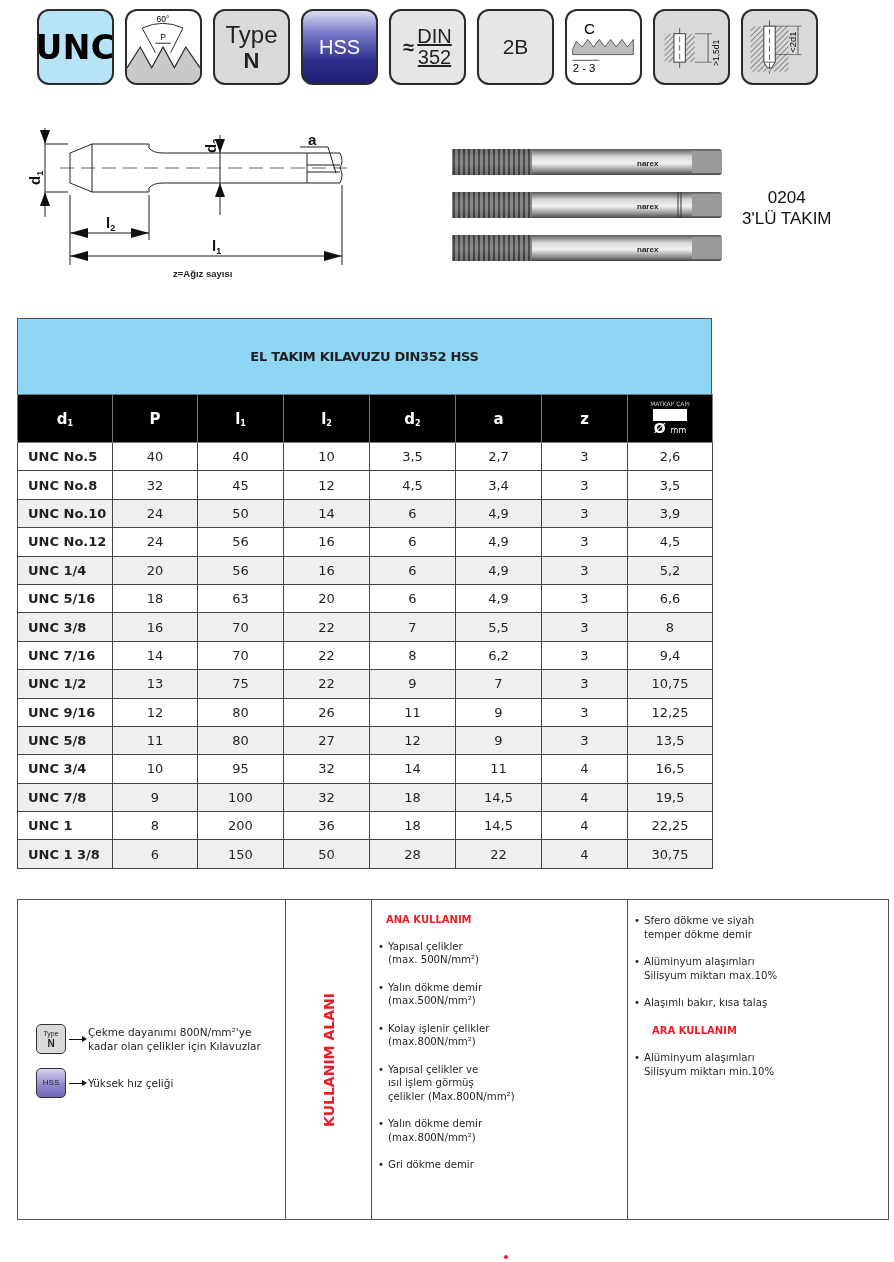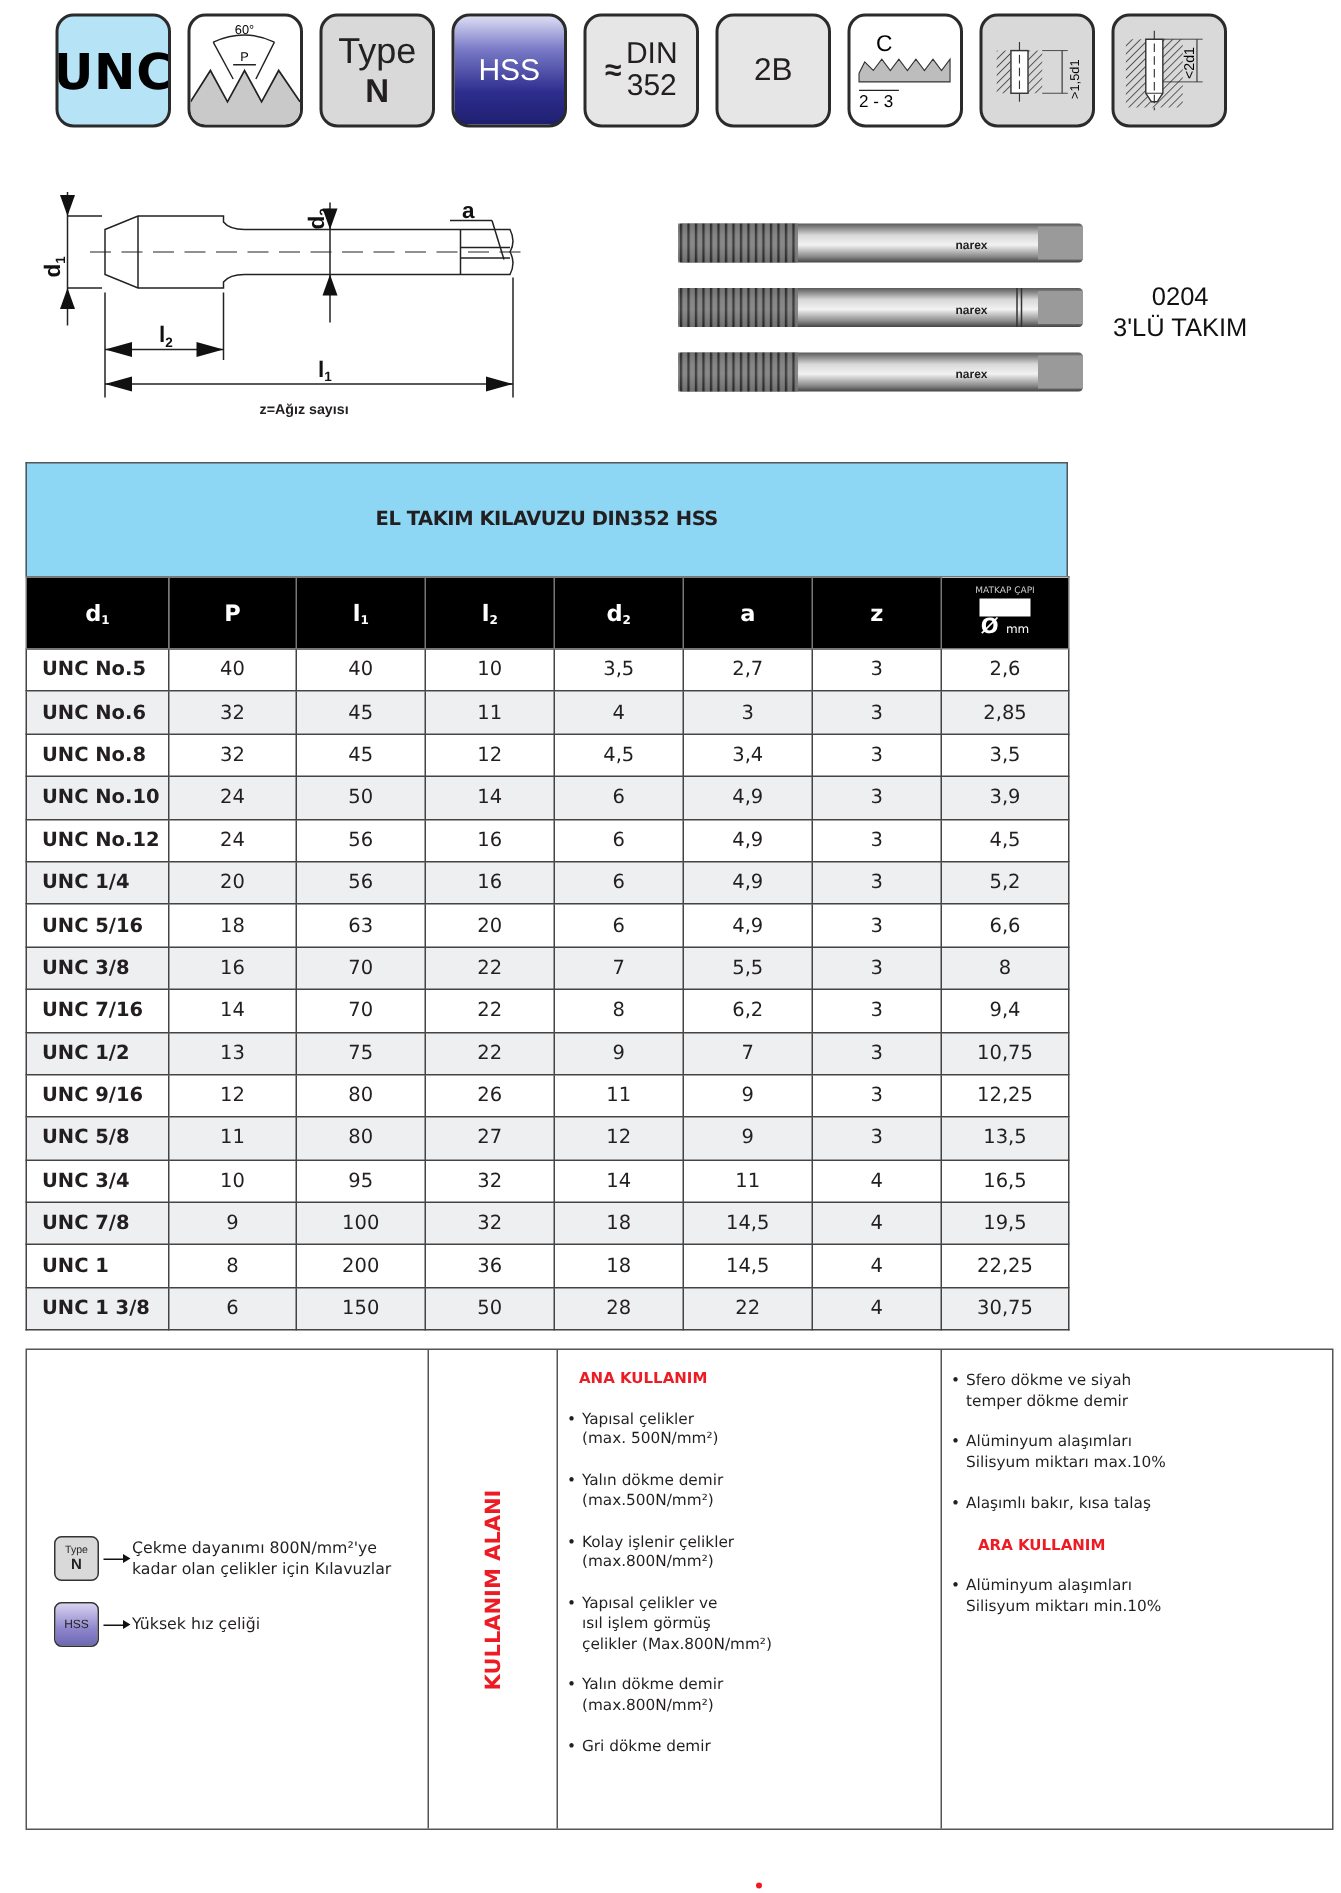--- a/index.html
+++ b/index.html
@@ -16,35 +16,35 @@
   .ico.unc { background: #b7e3f7; }
   .ico.unc span { font-weight: 700; font-size: 33px; letter-spacing: 0.5px; color: #000; font-family: "DejaVu Sans", sans-serif; }
   .ico.thread { background: #fff; }
   .ico.type { flex-direction: column; line-height: 1; }
   .ico.type .t1 { font-size: 24px; color: #222; }
   .ico.type .t2 { font-size: 22px; font-weight: 700; margin-top: 3px; }
   .ico.hss { background: linear-gradient(180deg, #dcdcf4 0%, #7b7bc8 30%, #2d2d8e 70%, #1f1f70 100%); }
   .ico.hss span { color: #fff; font-size: 20px; }
   .ico.din { background: #e6e6e6; }
   .ico.din .approx { font-size: 20px; font-weight: 700; margin-right: 3px; }
-  .ico.din .dt { font-size: 20px; line-height: 1.05; text-align: center; }
+  .ico.din .dt { font-size: 20px; line-height: 1.05; text-align: center; text-decoration: underline; }
   .ico.twob { background: #e6e6e6; align-items: center; }
   .ico.twob span { font-size: 21px; }
   .ico.chamf { background: #fff; }
   .ico svg { display: block; }
 
   
   .drawing { position: absolute; left: 20px; top: 115px; width: 340px; height: 170px; }
   .zlabel { position: absolute; left: 173px; top: 268px; font-size: 9.5px; font-weight: 700; }
 
   .taps { position: absolute; left: 452px; top: 144px; }
   .setlabel { position: absolute; left: 742px; top: 187px; text-align: center; font-family: Liberation Sans, sans-serif; font-size: 17px; line-height: 21px; color: #111; }
 
   
-  .tbl-wrap { position: absolute; left: 17px; top: 308px; width: 695px; }
+  .tbl-wrap { position: absolute; left: 17px; top: 318px; width: 695px; }
   .tbl-title {
     height: 76px; background: #8dd6f4; border: 1px solid #555; border-bottom: none;
     display: flex; align-items: center; justify-content: center;
     font-family: "DejaVu Sans", sans-serif; font-weight: 700; font-size: 13px; letter-spacing: -0.3px;
   }
   table { border-collapse: collapse; width: 695px; table-layout: fixed; font-family: "DejaVu Sans", sans-serif; }
   th { background: #000000; color: #fff; height: 48px; font-size: 15px; font-weight: 700; border: 1px solid #777; }
   th sub { font-size: 8px; vertical-align: -2px; }
   td { height: 28.4px; font-size: 13px; text-align: center; border: 1px solid #444; color: #231f20; }
   td.first { text-align: left; padding-left: 10px; font-weight: 700; font-size: 13px; }
@@ -278,30 +278,20 @@
         <tr>
           <td class="first">UNC No.5</td>
           <td>40</td>
           <td>40</td>
           <td>10</td>
           <td>3,5</td>
           <td>2,7</td>
           <td>3</td>
           <td>2,6</td>
         </tr>
-        <tr class="alt">
-          <td class="first">UNC No.6</td>
-          <td>32</td>
-          <td>45</td>
-          <td>11</td>
-          <td>4</td>
-          <td>3</td>
-          <td>3</td>
-          <td>2,85</td>
-        </tr>
         <tr>
           <td class="first">UNC No.8</td>
           <td>32</td>
           <td>45</td>
           <td>12</td>
           <td>4,5</td>
           <td>3,4</td>
           <td>3</td>
           <td>3,5</td>
         </tr>

